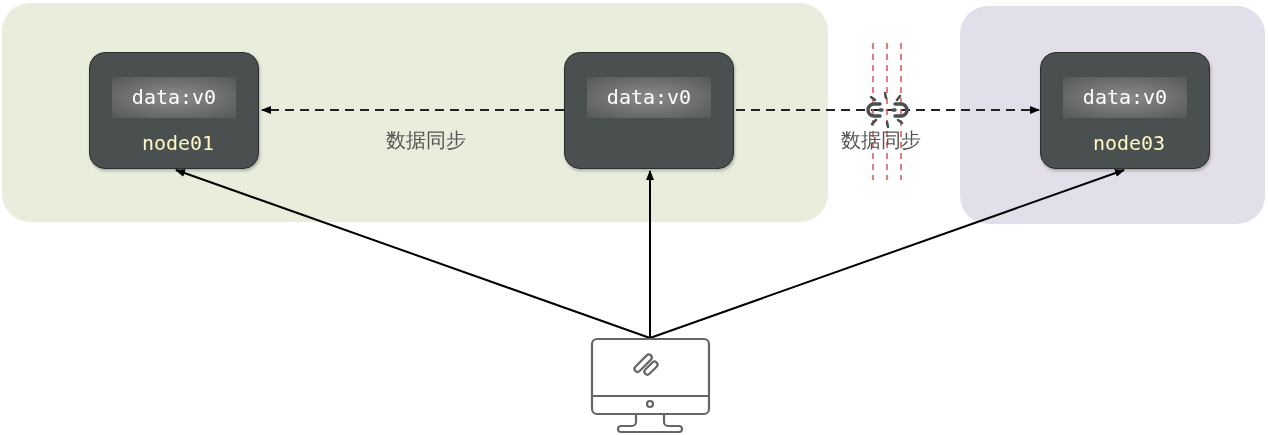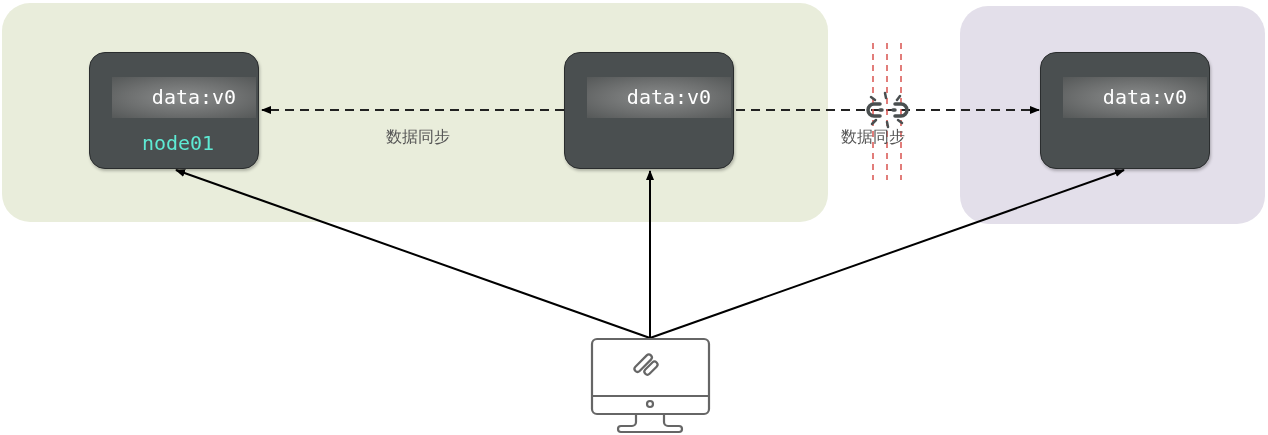--- a/index.html
+++ b/index.html
@@ -7,24 +7,24 @@
       font-family: "DejaVu Sans", sans-serif; }
     .group { position: absolute; border-radius: 28px; }
     .group-a { left: 2px; top: 3px; width: 826px; height: 219px; background: #e9eddb; }
     .group-b { left: 960px; top: 6px; width: 305px; height: 218px; background: #e3dfea; }
     .node { position: absolute; width: 170px; height: 117px; background: #4a4f50;
       border: 1px solid #2a2d2e; border-radius: 16px; box-sizing: border-box;
       box-shadow: 1px 2px 3px rgba(0,0,0,0.25); }
     .node .data { position: absolute; left: 22px; top: 24px; width: 124px; height: 41px;
       background: radial-gradient(ellipse at center, #8a8c8c 0%, #6e7070 55%, #555858 100%);
       color: #ffffff; font-family: "DejaVu Sans Mono", monospace; font-size: 20px;
-      line-height: 41px; text-align: center; padding-left: 20px; }
+      line-height: 41px; text-align: center; }
     .node .name { position: absolute; left: 8px; right: 0; top: 78px; text-align: center;
-      color: #5eead4; font-family: "DejaVu Sans Mono", monospace; font-size: 20px; }
-    .label { position: absolute; font-size: 16px; color: #555555; white-space: nowrap; }
+      color: #fef9c3; font-family: "DejaVu Sans Mono", monospace; font-size: 20px; }
+    .label { position: absolute; font-size: 20px; color: #555555; white-space: nowrap; }
     svg.overlay { position: absolute; left: 0; top: 0; }
   </style>
 </head>
 <body>
 
 <div class="group group-a"></div>
 <div class="group group-b"></div>
 
 <svg class="overlay" width="1268" height="435">
   <defs>
@@ -74,16 +74,17 @@
 
 <div class="node" style="left:89px; top:52px;">
   <div class="data">data:v0</div>
   <div class="name">node01</div>
 </div>
 <div class="node" style="left:564px; top:52px;">
   <div class="data">data:v0</div>
 </div>
 <div class="node" style="left:1040px; top:52px;">
   <div class="data">data:v0</div>
+  <div class="name">node03</div>
 </div>
 
 <div class="label" style="left:386px; top:127px;">数据同步</div>
 <div class="label" style="left:841px; top:127px;">数据同步</div>
 
 </body></html>

